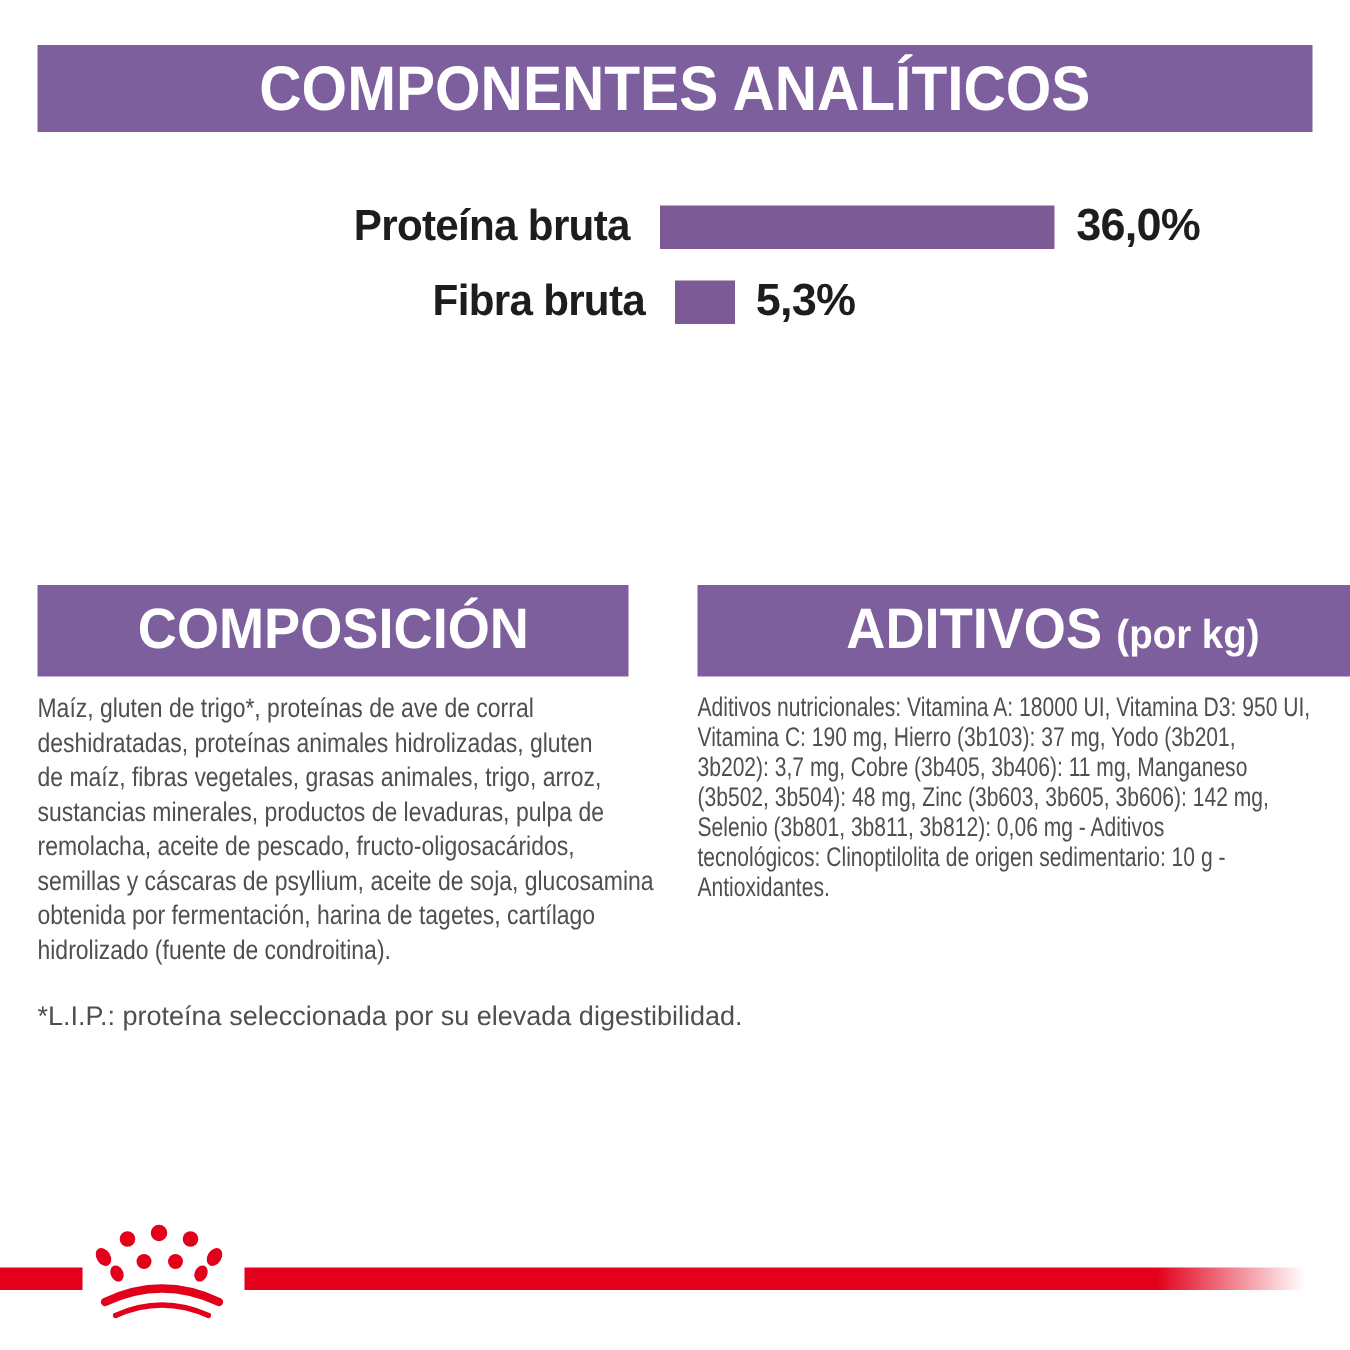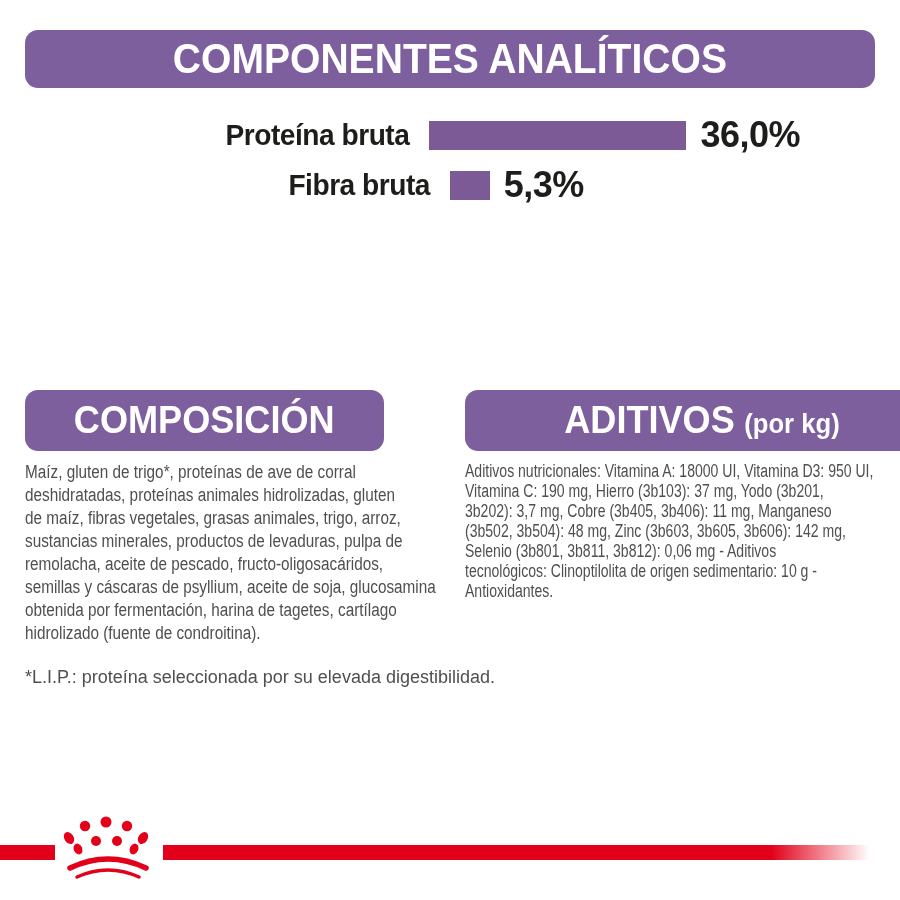--- a/index.html
+++ b/index.html
@@ -10,38 +10,38 @@
     --text-gray:#4f4f4f;
   }
   html,body{margin:0;padding:0;}
   body{
     width:900px;height:900px;position:relative;background:#ffffff;
     font-family:"Liberation Sans", sans-serif;overflow:hidden;
   }
   .banner{
     position:absolute;background:var(--purple-banner);
     display:flex;align-items:center;justify-content:center;
-    color:#ffffff;font-weight:bold;border-radius:13px;
+    color:#ffffff;font-weight:bold;
   }
   .banner-top{left:25px;top:30px;width:850px;height:58px;font-size:42px;letter-spacing:0px;}
   .banner-top .squish{transform:scaleX(0.93);transform-origin:center;white-space:nowrap;}
-  .banner-left{left:25px;top:390px;width:359px;height:61px;font-size:38px;}
+  .banner-left{left:25px;top:390px;width:394px;height:61px;font-size:38px;}
   .banner-right{left:465px;top:390px;width:474px;height:61px;font-size:38px;}
   .banner .squish2{transform:scaleX(0.95);transform-origin:center;white-space:nowrap;display:flex;align-items:baseline;}
   .banner-suffix{font-size:27px;margin-left:10px;font-weight:bold;}
 
-  .chart{position:absolute;left:0;top:120px;width:800px;}
+  .chart{position:absolute;left:0;top:136px;width:800px;}
   .chart-row{display:flex;align-items:center;height:30px;margin-bottom:20px;}
   .chart-label{
     width:430px;text-align:right;font-weight:bold;font-size:29px;color:var(--text-dark);
     letter-spacing:-0.5px;transform:scaleX(0.97);transform-origin:right center;white-space:nowrap;
   }
   .chart-bar{height:29px;margin-left:20px;background:var(--purple-bar);}
   .chart-value{
-    margin-left:14px;font-weight:bold;font-size:36px;color:var(--text-dark);
+    margin-left:14px;font-weight:bold;font-size:30px;color:var(--text-dark);
     letter-spacing:-0.5px;white-space:nowrap;
   }
 
   .body-text{
     position:absolute;font-size:18px;line-height:23px;color:var(--text-gray);
     white-space:pre;transform-origin:left top;
   }
   .comp-body{left:25px;top:461px;transform:scaleX(0.85);}
   .comp-footnote{left:25px;top:666px;}
   .adit-body{left:465px;top:461px;line-height:20px;transform:scaleX(0.78);}

